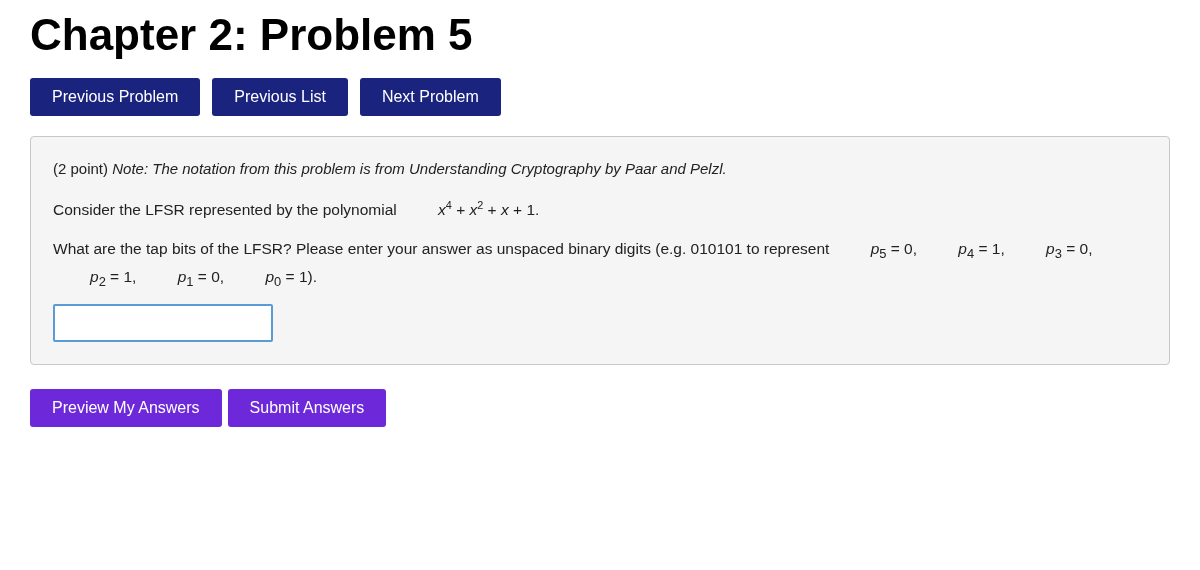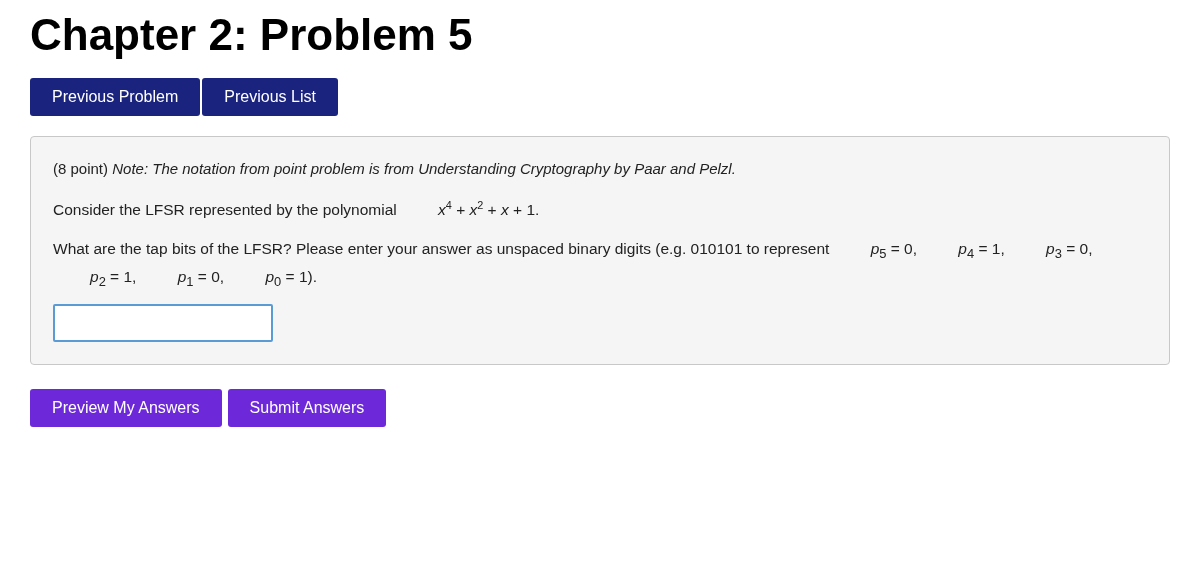--- a/index.html
+++ b/index.html
@@ -18,21 +18,21 @@
 
     .page-title {
       font-size: 44px;
       font-weight: bold;
       margin-bottom: 18px;
       color: #000;
     }
 
     .nav-buttons {
       display: flex;
-      gap: 2px;
+      gap: 12px;
       margin-bottom: 20px;
     }
 
     .nav-btn {
       background-color: #1a237e;
       color: #ffffff;
       border: none;
       padding: 10px 22px;
       font-size: 16px;
       font-weight: 500;
@@ -111,26 +111,27 @@
     }
   </style>
 </head>
 <body>
 
 <h1 class="page-title">Chapter 2: Problem 5</h1>
 
 <div class="nav-buttons">
   <button class="nav-btn">Previous Problem</button>
   <button class="nav-btn">Previous List</button>
+  <button class="nav-btn">Next Problem</button>
 </div>
 
 <div class="problem-box">
   <p class="problem-note">
-    <span>(8 point)</span>
-    <em>Note: The notation from point problem is from Understanding Cryptography by Paar and Pelzl.</em>
+    <span>(2 point)</span>
+    <em>Note: The notation from this problem is from Understanding Cryptography by Paar and Pelzl.</em>
   </p>
 
   <p class="problem-main">
     Consider the LFSR represented by the polynomial
     <span class="math-symbol">
       <i>x</i><sup>4</sup> + <i>x</i><sup>2</sup> + <i>x</i> + 1.
     </span>
   </p>
 
   <p class="problem-question">

